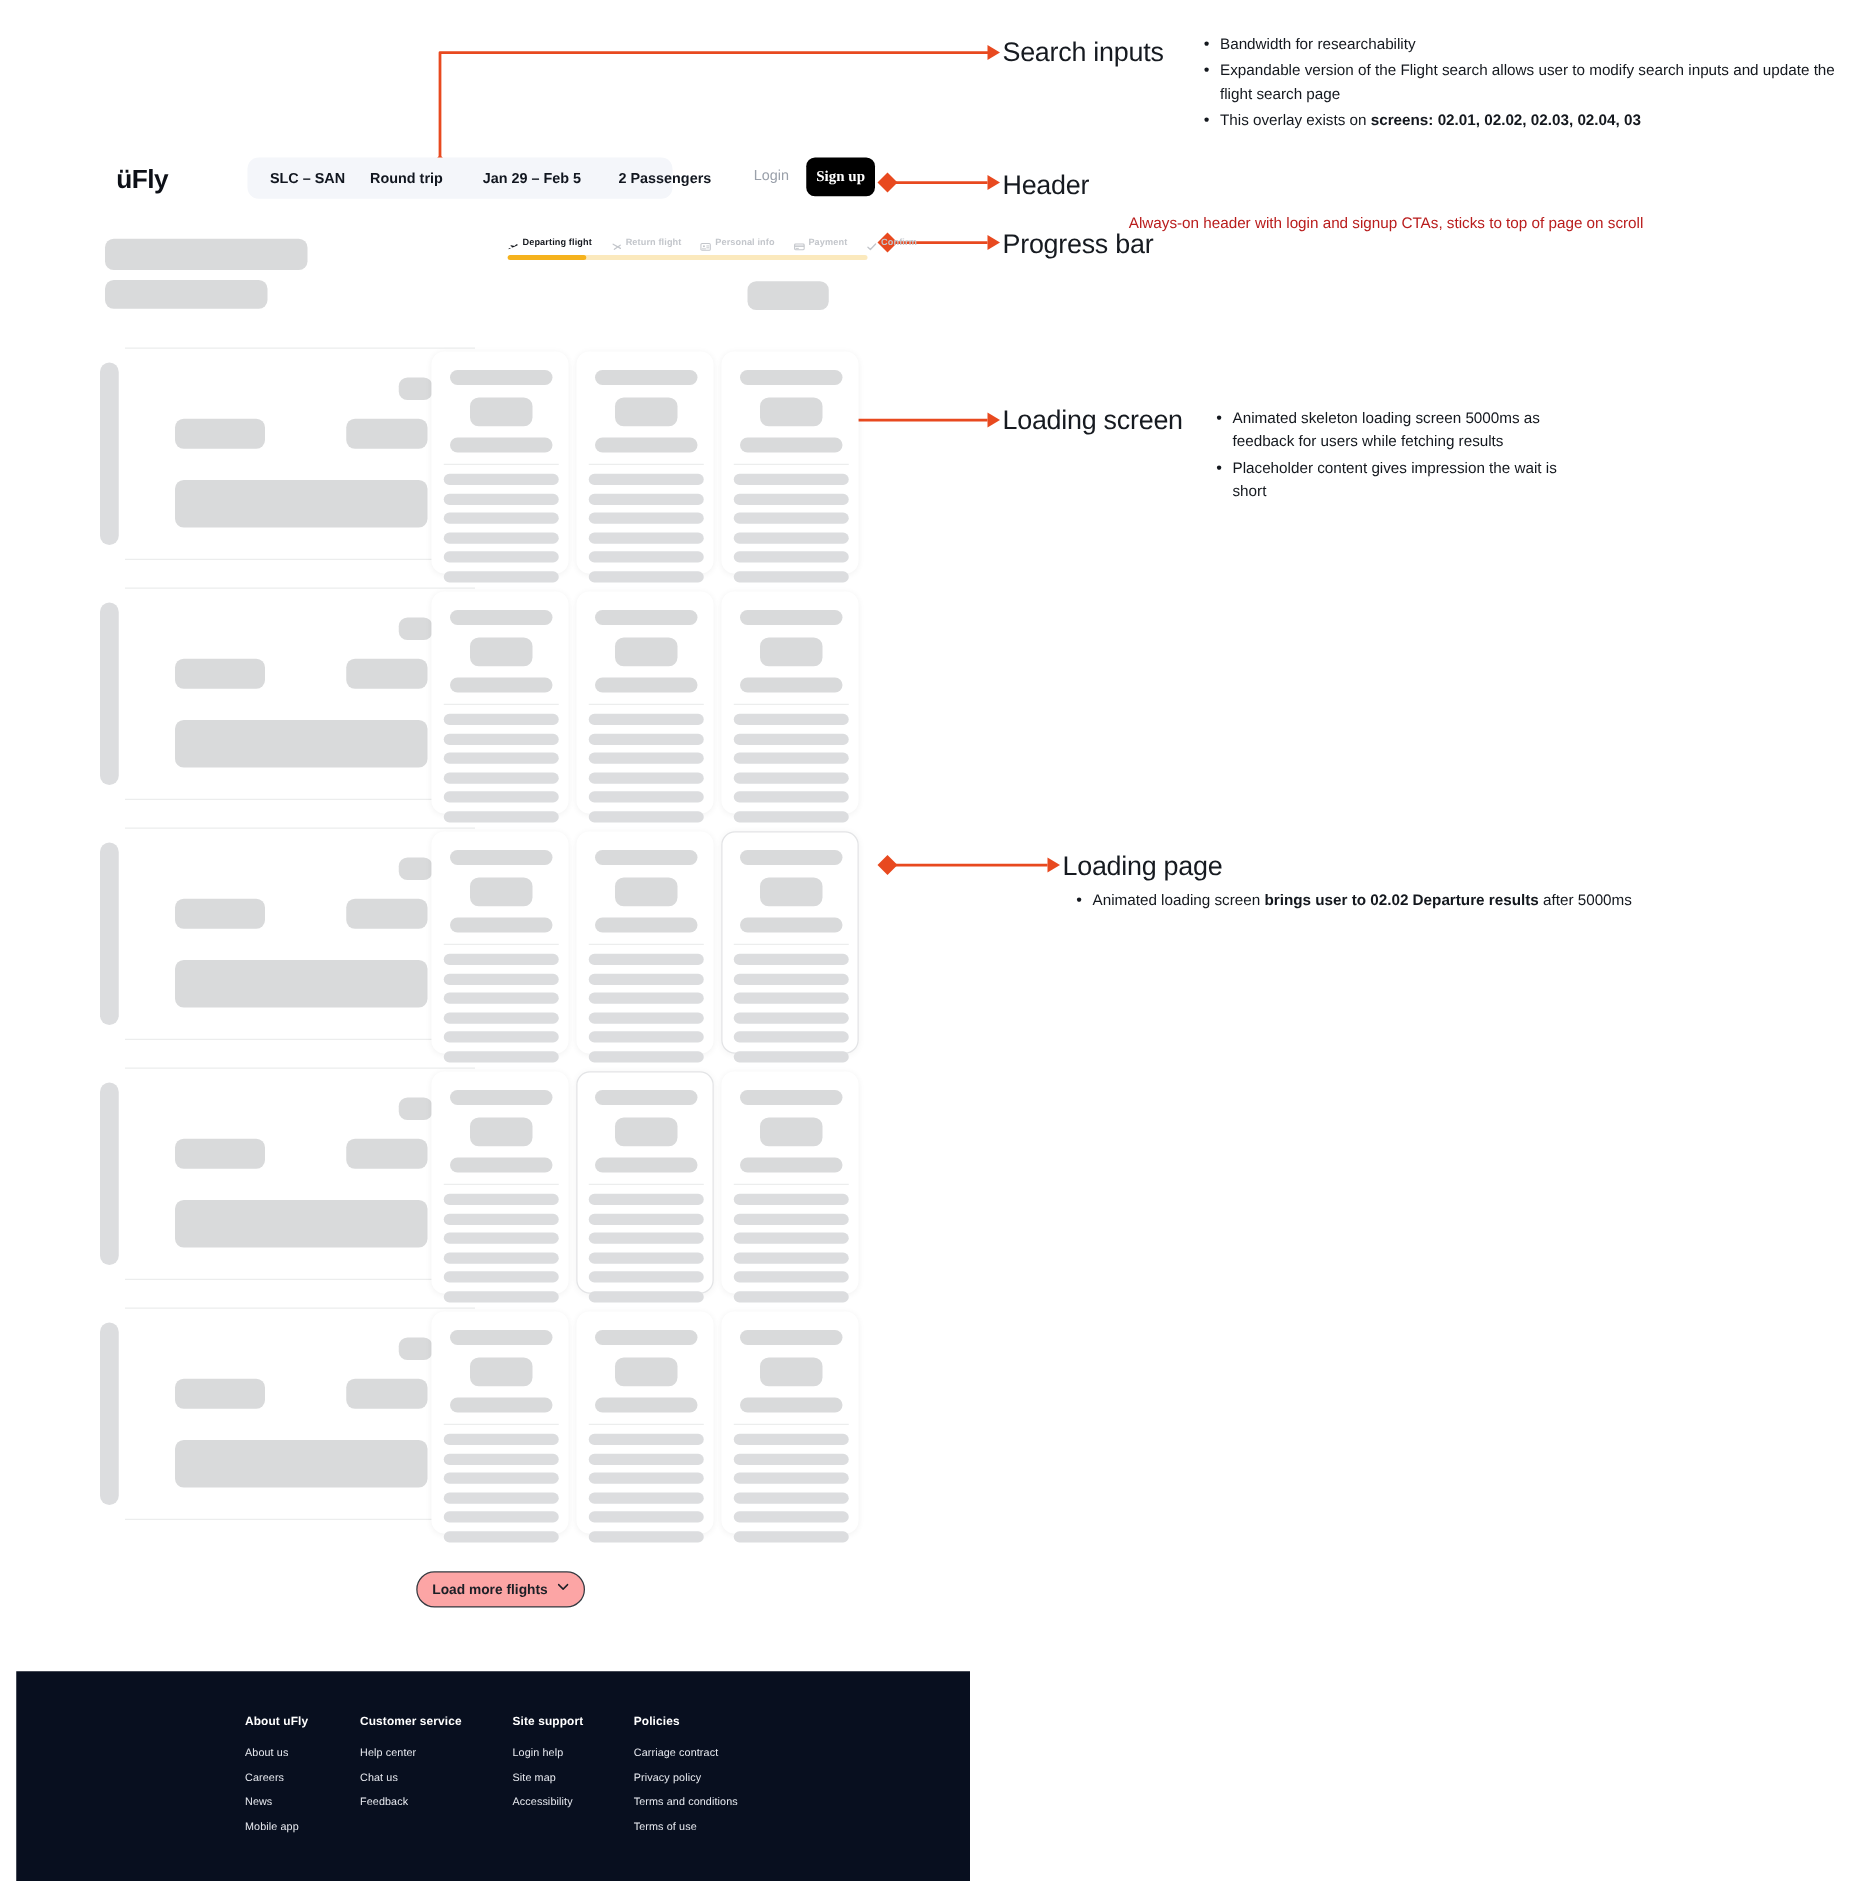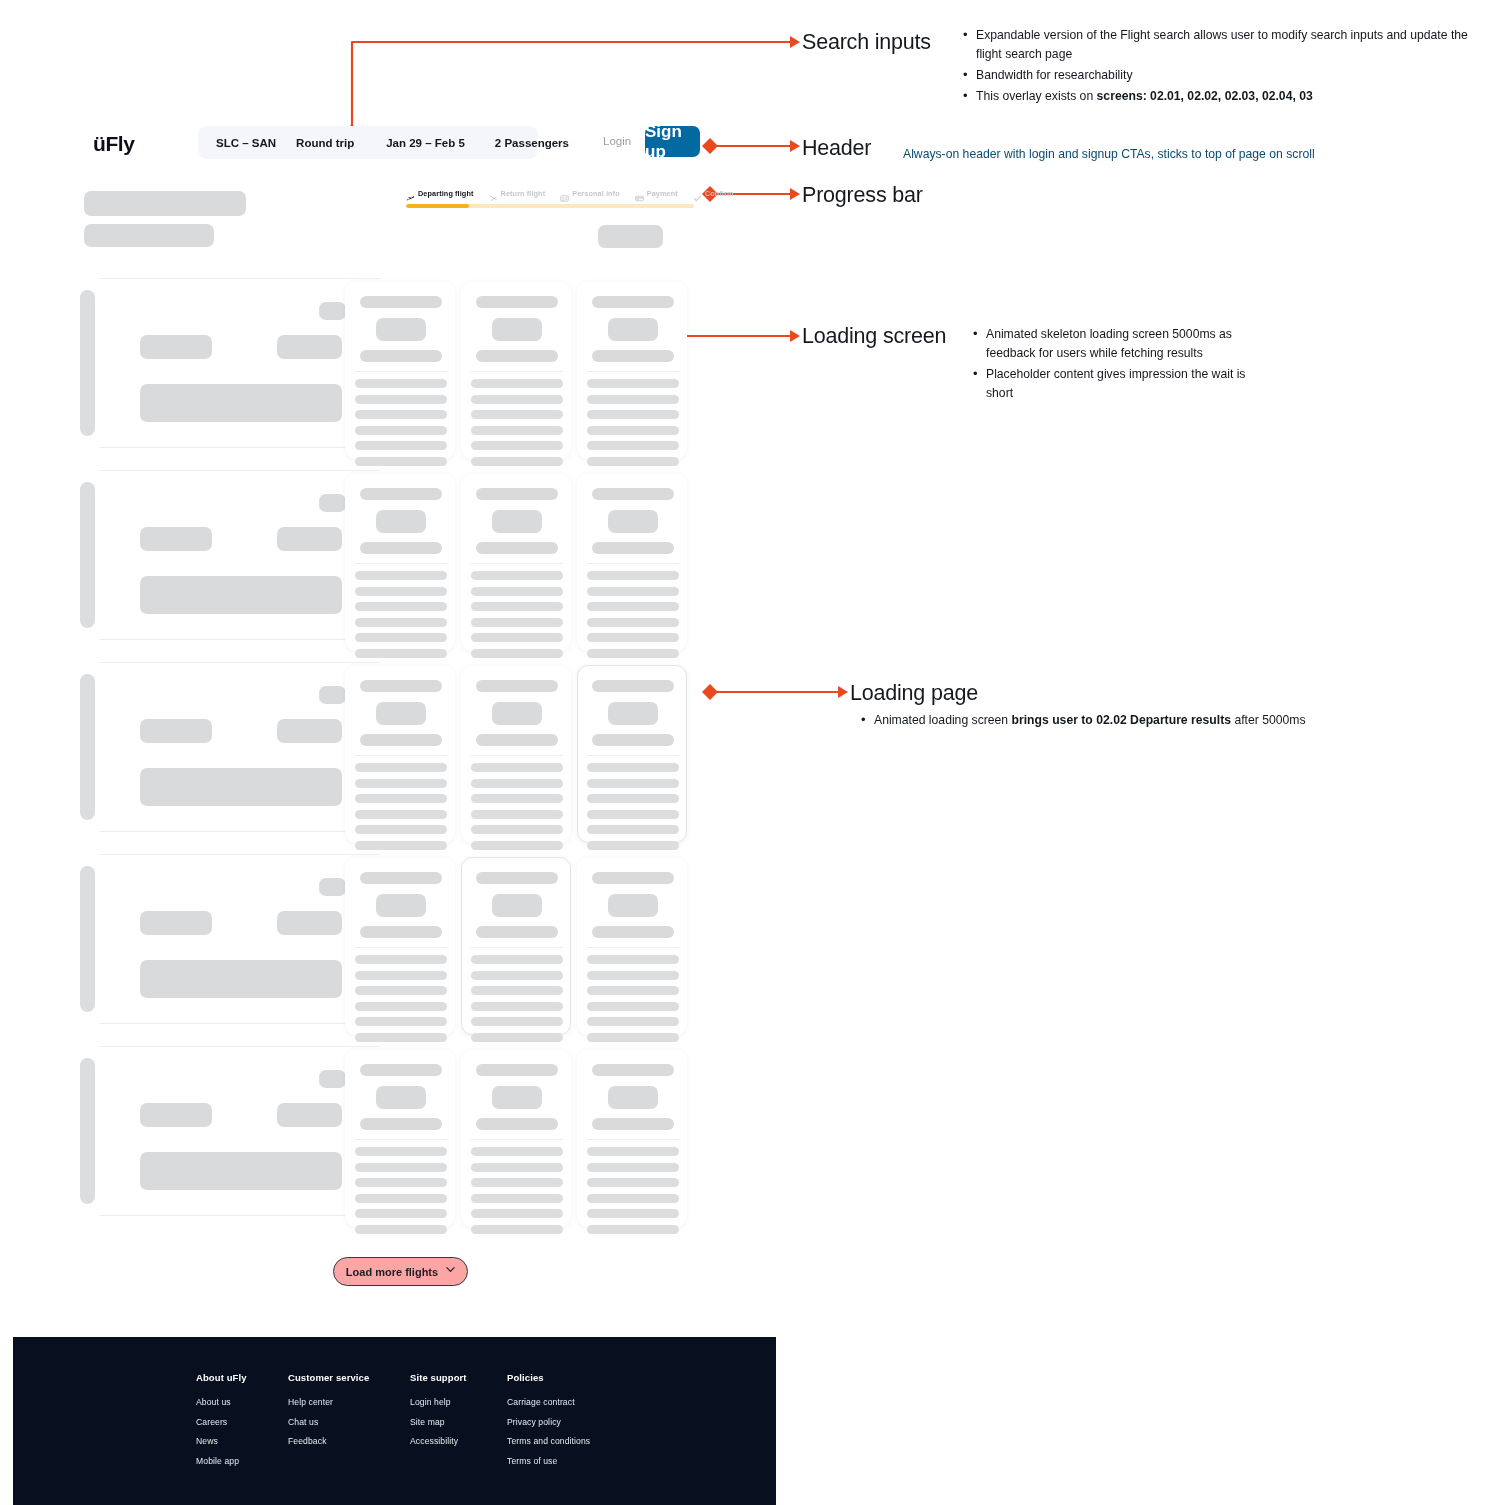--- a/index.html
+++ b/index.html
@@ -34,23 +34,23 @@
   .sp-1 { margin-left: 18px; }
   .sp-2 { margin-left: 20px; }
   .sp-3 { margin-left: 32px; }
   .sp-4 { margin-left: 30px; }
   .login {
     position: absolute; left: 523px; top: 9px;
     font-size: 11.5px; color: #9aa0aa; font-weight: 500;
   }
   .signup {
     position: absolute; left: 565px; top: 0px; width: 55px; height: 31px;
-    background: #0369a1; border-radius: 7px;
-    color: #ffffff; font-size: 17px; font-weight: 600;
-    display: flex; align-items: center; justify-content: center;
+    background: #000000; border-radius: 7px;
+    color: #ffffff; font-size: 12px; font-weight: 600;
+    display: flex; align-items: center; justify-content: center; font-family: Liberation Serif, serif;
   }
 
   
   .progress { position: absolute; left: 406px; top: 186px; width: 288px; }
   .steps { display: flex; align-items: center; height: 14px; }
   .step { display: flex; white-space: nowrap; }
   .step + .step { margin-left: 15px; }
   .step .ic { width: 9px; height: 9px; margin-right: 3px; display:inline-block; }
   .step .lbl { font-size: 7.3px; font-weight: 700; letter-spacing: 0.1px; }
   .step.active .lbl { color: #15181e; }
@@ -124,21 +124,21 @@
     position: absolute; font-size: 21.5px; color: #161a20; font-weight: 400;
     letter-spacing: -0.2px; white-space: nowrap;
   }
   .ann-body { position: absolute; font-size: 12.2px; color: #14181e; line-height: 1.55; }
   .ann-body ul { list-style: none; }
   .ann-body li { position: relative; padding-left: 14px; margin-bottom: 2px; }
   .ann-body li:before {
     content: "•"; position: absolute; left: 1px; top: -1px; font-size: 13px; color:#14181e;
   }
   .ann-body b { font-weight: 700; }
-  .ann-plain { position: absolute; font-size: 12.2px; color: #0c4a6e; line-height: 1.55; }
+  .ann-plain { position: absolute; font-size: 12.2px; color: #b91c1c; line-height: 1.55; margin-top: 24px; }
 
   svg.conn { position: absolute; overflow: visible; pointer-events: none; }
 </style>
 </head>
 <body>
 
 <div id="page">
 
   <svg class="conn" style="left:0;top:0;width:1500px;height:1505px">
 
@@ -523,22 +523,22 @@
           <div class="flink">Privacy policy</div>
           <div class="flink">Terms and conditions</div>
           <div class="flink">Terms of use</div>
         </div>
       </div>
   </div>
 
   <div class="ann-title" style="left:802px; top:30px;">Search inputs</div>
   <div class="ann-body" style="left:962px; top:26px; width:530px;">
     <ul>
+      <li>Bandwidth for researchability</li>
       <li>Expandable version of the Flight search allows user to modify search inputs and update the flight search page</li>
-      <li>Bandwidth for researchability</li>
       <li><span id="si-b3">This overlay exists on <b>screens: 02.01, 02.02, 02.03, 02.04, 03</b></span></li>
     </ul>
   </div>
 
   <div class="ann-title" style="left:802px; top:136px;">Header</div>
   <div class="ann-plain" style="left:903px; top:145px; width:470px;">Always-on header with login and signup CTAs, sticks to top of page on scroll</div>
 
   <div class="ann-title" style="left:802px; top:183px;">Progress bar</div>
 
   <div class="ann-title" style="left:802px; top:324px;">Loading screen</div>

